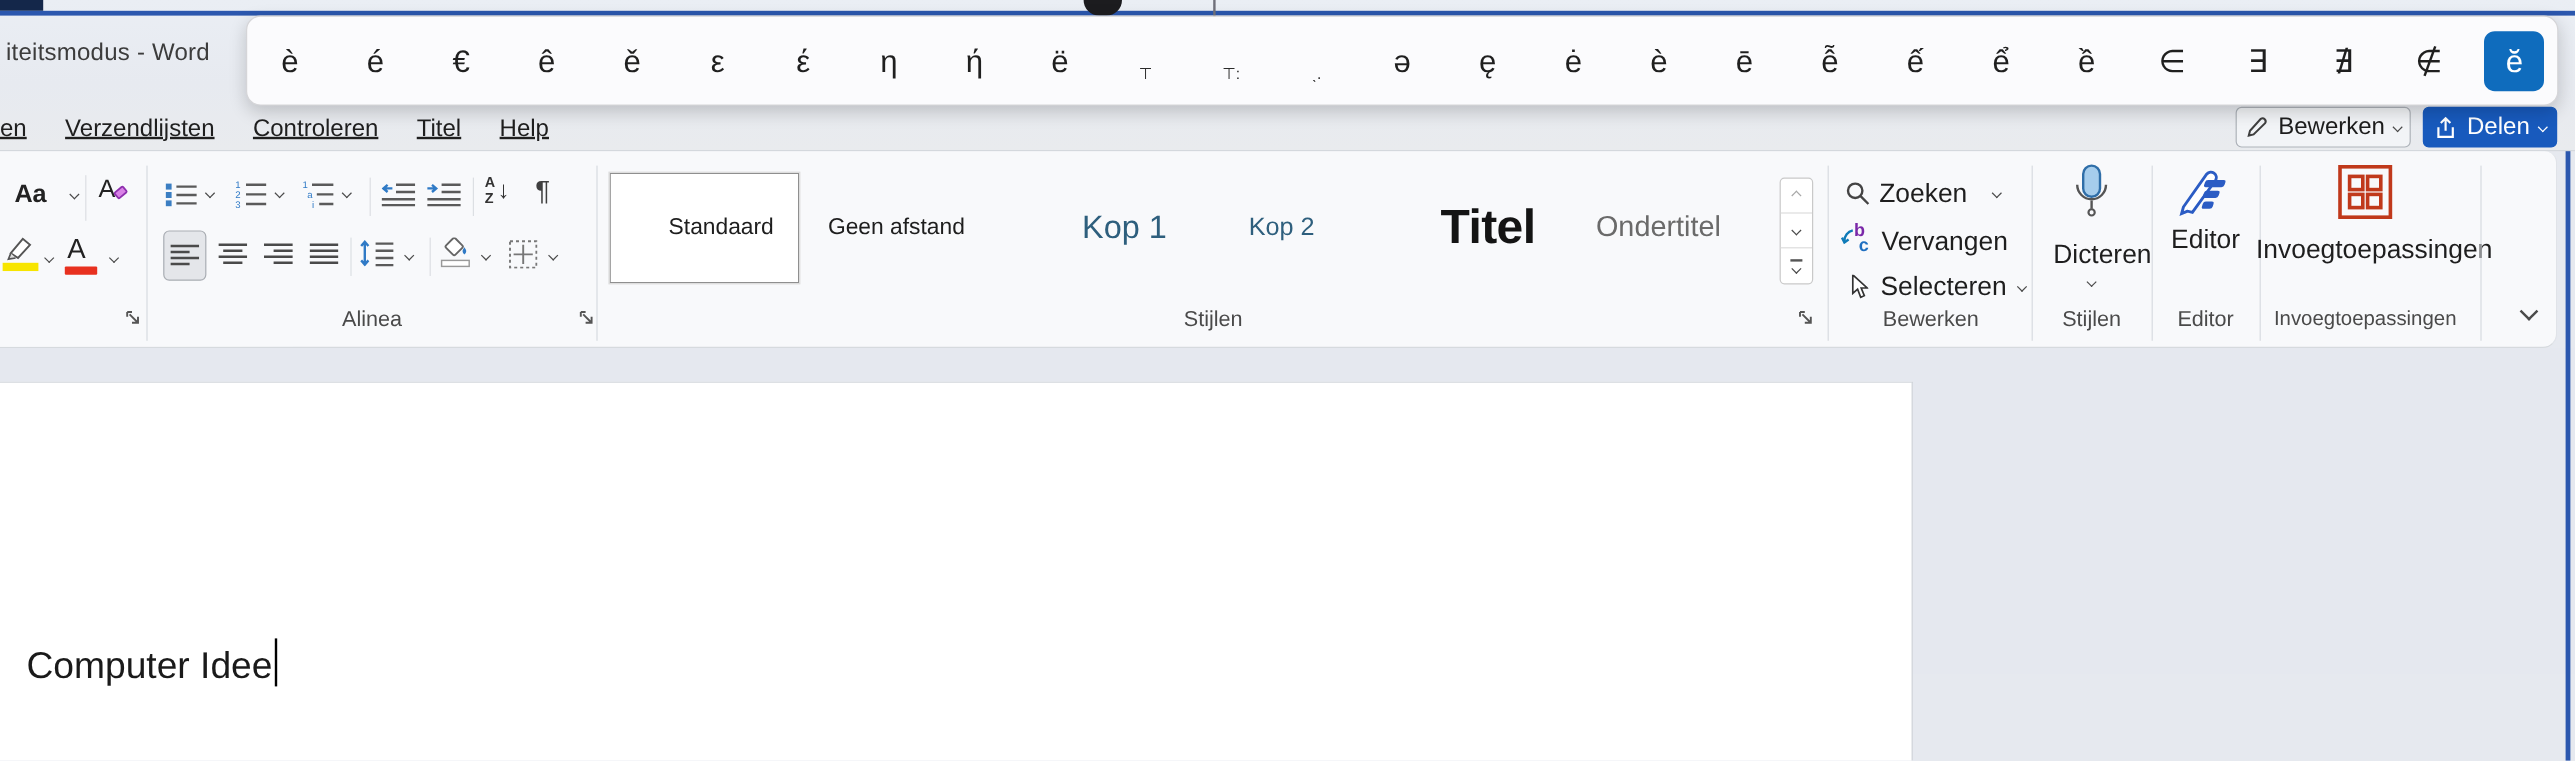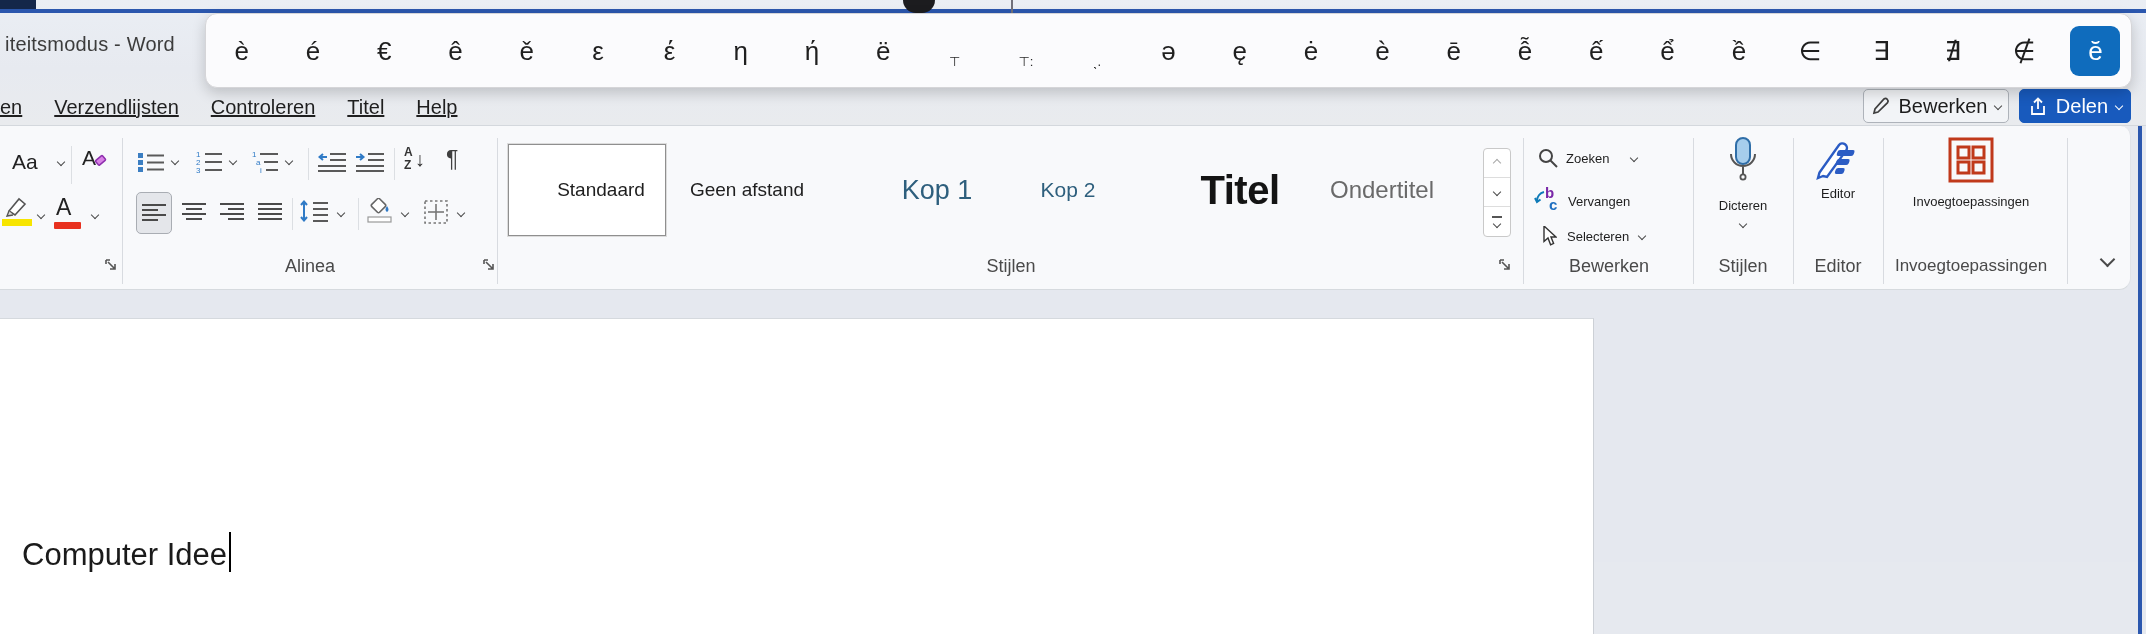--- a/index.html
+++ b/index.html
@@ -46,21 +46,21 @@
     border-top:4px solid #2b57ae; border-right:4px solid #2b57ae; border-top-right-radius:14px; z-index:1; }
 
   
   .ribbon { position:absolute; left:0; top:126px; width:2131px; height:164px; background:#f8f9fb;
     border-bottom:1px solid #d6dade; border-right:1px solid #e0e3e8;
     border-top-right-radius:10px; border-bottom-right-radius:12px; z-index:2; }
   .ribbon .vdiv { position:absolute; top:12px; width:1px; height:146px; background:#d8dbe0; }
   .ribbon .vdiv.short { height:38px; background:#dcdfe3; }
   .grp-label { position:absolute; top:130px; transform:translateX(-50%); font-size:18px; color:#4a4a4a; white-space:nowrap; }
   .launcher { position:absolute; width:14px; height:14px; }
-  .rbtn-text { font-size:13px; color:#1e1e1e; white-space:nowrap; }
+  .rbtn-text { font-size:22px; color:#1e1e1e; white-space:nowrap; }
   .abs { position:absolute; }
 
   
   .aa-label { font-size:21px; color:#222; }
   .big-a { font-size:21px; color:#222; }
   .color-bar { position:absolute; height:7px; border-radius:1px; }
 
   
   .toggle-box { position:absolute; width:36px; height:42px; border:1px solid #a9adb3; border-radius:5px;
     background:#e4e6ea; display:flex; align-items:center; justify-content:center; }
@@ -124,21 +124,21 @@
   </div>
 
   <div class="corner-dark"></div>
   <div class="topline"></div>
   <div class="blob"></div>
   <div class="seam"></div>
 </div>
 
 <div class="ribbon">
 
-  <div class="abs" style="left:12px; top:24px; display:flex; align-items:center; gap:20px;">
+  <div class="abs" style="left:12px; top:24px; display:flex; align-items:center; gap:20px;font-weight:bold;">
     <span class="aa-label">Aa</span>
     <span class="chev sm"></span>
   </div>
   <div class="vdiv short" style="left:71px; top:20px;"></div>
   <div class="abs" style="left:82px; top:20px;">
     <span class="big-a">A</span>
     <svg width="15" height="15" viewBox="0 0 15 15" style="position:absolute; left:12px; top:8px;">
       <rect x="3" y="3" width="9" height="6" rx="1" fill="#d982e6" stroke="#8e2fae" stroke-width="1.5" transform="rotate(-40 7.5 7.5)"></rect>
     </svg>
   </div>

